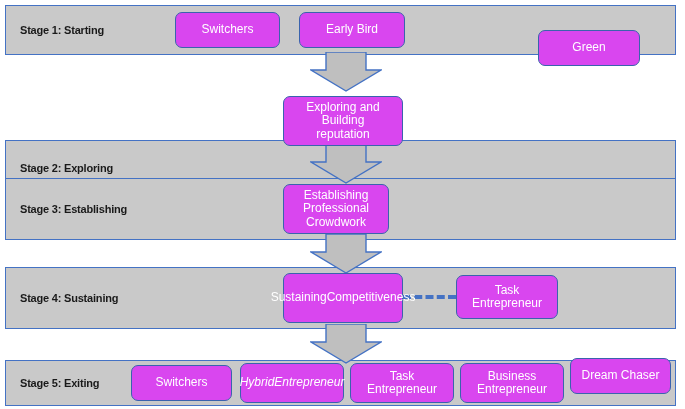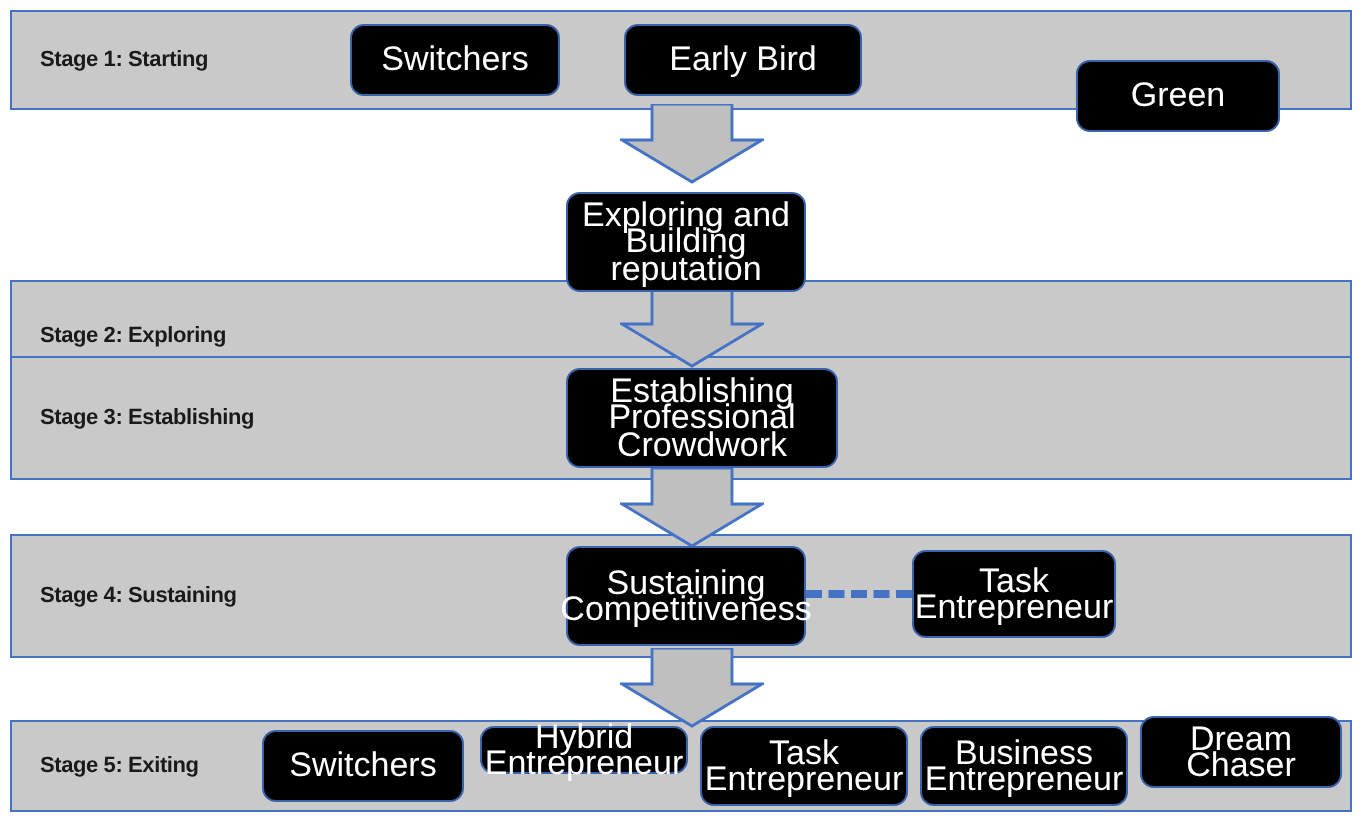--- a/index.html
+++ b/index.html
@@ -38,26 +38,26 @@
     font-size: 11px;
     font-weight: bold;
     color: #1a1a1a;
     letter-spacing: -0.2px;
     white-space: nowrap;
   }
 
   
   .node {
     position: absolute;
-    background: #000000;
+    background: #d946ef;
     border: 1px solid #3a63ad;
     border-radius: 7px;
     box-sizing: border-box;
     color: #ffffff;
-    font-size: 17px;
+    font-size: 12px;
     line-height: 13.5px;
     display: flex;
     align-items: center;
     justify-content: center;
     text-align: center;
     z-index: 4;
     padding: 1px 3px;
   }
   .node span { display: block; }
 
@@ -79,21 +79,21 @@
 <body>
 
 <div id="diagram">
 
   <div class="stage-bar" style="top:5px; height:50px;">
     <div class="stage-label">Stage 1: Starting</div>
   </div>
   <div class="node" style="left:175px; top:12px; width:105px; height:36px;">
     <span>Switchers</span>
   </div>
-  <div class="node" style="left:312px; top:12px; width:119px; height:36px;text-align:right;">
+  <div class="node" style="left:299px; top:12px; width:106px; height:36px;text-align:right;">
     <span>Early Bird</span>
   </div>
   <div class="node" style="left:538px; top:12px; width:102px; height:36px;margin-top:18px;">
     <span>Green</span>
   </div>
 
   <svg class="arrow" style="left:310px; top:52px;" width="72" height="40" viewBox="0 0 72 40">
     <polygon points="16,0 56,0 56,18 71,18 36,39 1,18 16,18" fill="#bfbfbf" stroke="#4472c4" stroke-width="1.4" stroke-linejoin="miter"></polygon>
   </svg>
 
@@ -106,54 +106,54 @@
     <span>reputation</span>
   </div>
 
   <svg class="arrow" style="left:310px; top:144px;" width="72" height="40" viewBox="0 0 72 40">
     <polygon points="16,0 56,0 56,18 71,18 36,39 1,18 16,18" fill="#bfbfbf" stroke="#4472c4" stroke-width="1.4" stroke-linejoin="miter"></polygon>
   </svg>
 
   <div class="stage-bar" style="top:178px; height:62px;text-align:center;">
     <div class="stage-label">Stage 3: Establishing</div>
   </div>
-  <div class="node" style="left:283px; top:184px; width:136px; height:50px; flex-direction:column;">
+  <div class="node" style="left:283px; top:184px; width:106px; height:50px; flex-direction:column;">
     <span>Establishing</span>
     <span>Professional</span>
     <span>Crowdwork</span>
   </div>
 
   <svg class="arrow" style="left:310px; top:234px;" width="72" height="40" viewBox="0 0 72 40">
     <polygon points="16,0 56,0 56,18 71,18 36,39 1,18 16,18" fill="#bfbfbf" stroke="#4472c4" stroke-width="1.4" stroke-linejoin="miter"></polygon>
   </svg>
 
   <div class="stage-bar" style="top:267px; height:62px;">
     <div class="stage-label">Stage 4: Sustaining</div>
   </div>
-  <div class="node" style="left:283px; top:273px; width:120px; height:50px; flex-direction:column;">
+  <div class="node" style="left:283px; top:273px; width:120px; height:50px; flex-direction:row;">
     <span>Sustaining</span>
     <span>Competitiveness</span>
   </div>
   <div class="dashed-link" style="left:403px; top:295px; width:53px;"></div>
   <div class="node" style="left:456px; top:275px; width:102px; height:44px; flex-direction:column;">
     <span>Task</span>
     <span>Entrepreneur</span>
   </div>
 
   <svg class="arrow" style="left:310px; top:324px;" width="72" height="40" viewBox="0 0 72 40">
     <polygon points="16,0 56,0 56,18 71,18 36,39 1,18 16,18" fill="#bfbfbf" stroke="#4472c4" stroke-width="1.4" stroke-linejoin="miter"></polygon>
   </svg>
 
   <div class="stage-bar" style="top:360px; height:46px;">
     <div class="stage-label">Stage 5: Exiting</div>
   </div>
   <div class="node" style="left:131px; top:365px; width:101px; height:36px;">
     <span>Switchers</span>
   </div>
-  <div class="node" style="left:240px; top:363px; width:104px; height:24px; flex-direction:column;">
+  <div class="node" style="left:240px; top:363px; width:104px; height:40px; flex-direction:row;font-style:italic;">
     <span>Hybrid</span>
     <span>Entrepreneur</span>
   </div>
   <div class="node" style="left:350px; top:363px; width:104px; height:40px; flex-direction:column;">
     <span>Task</span>
     <span>Entrepreneur</span>
   </div>
   <div class="node" style="left:460px; top:363px; width:104px; height:40px; flex-direction:column;">
     <span>Business</span>
     <span>Entrepreneur</span>

